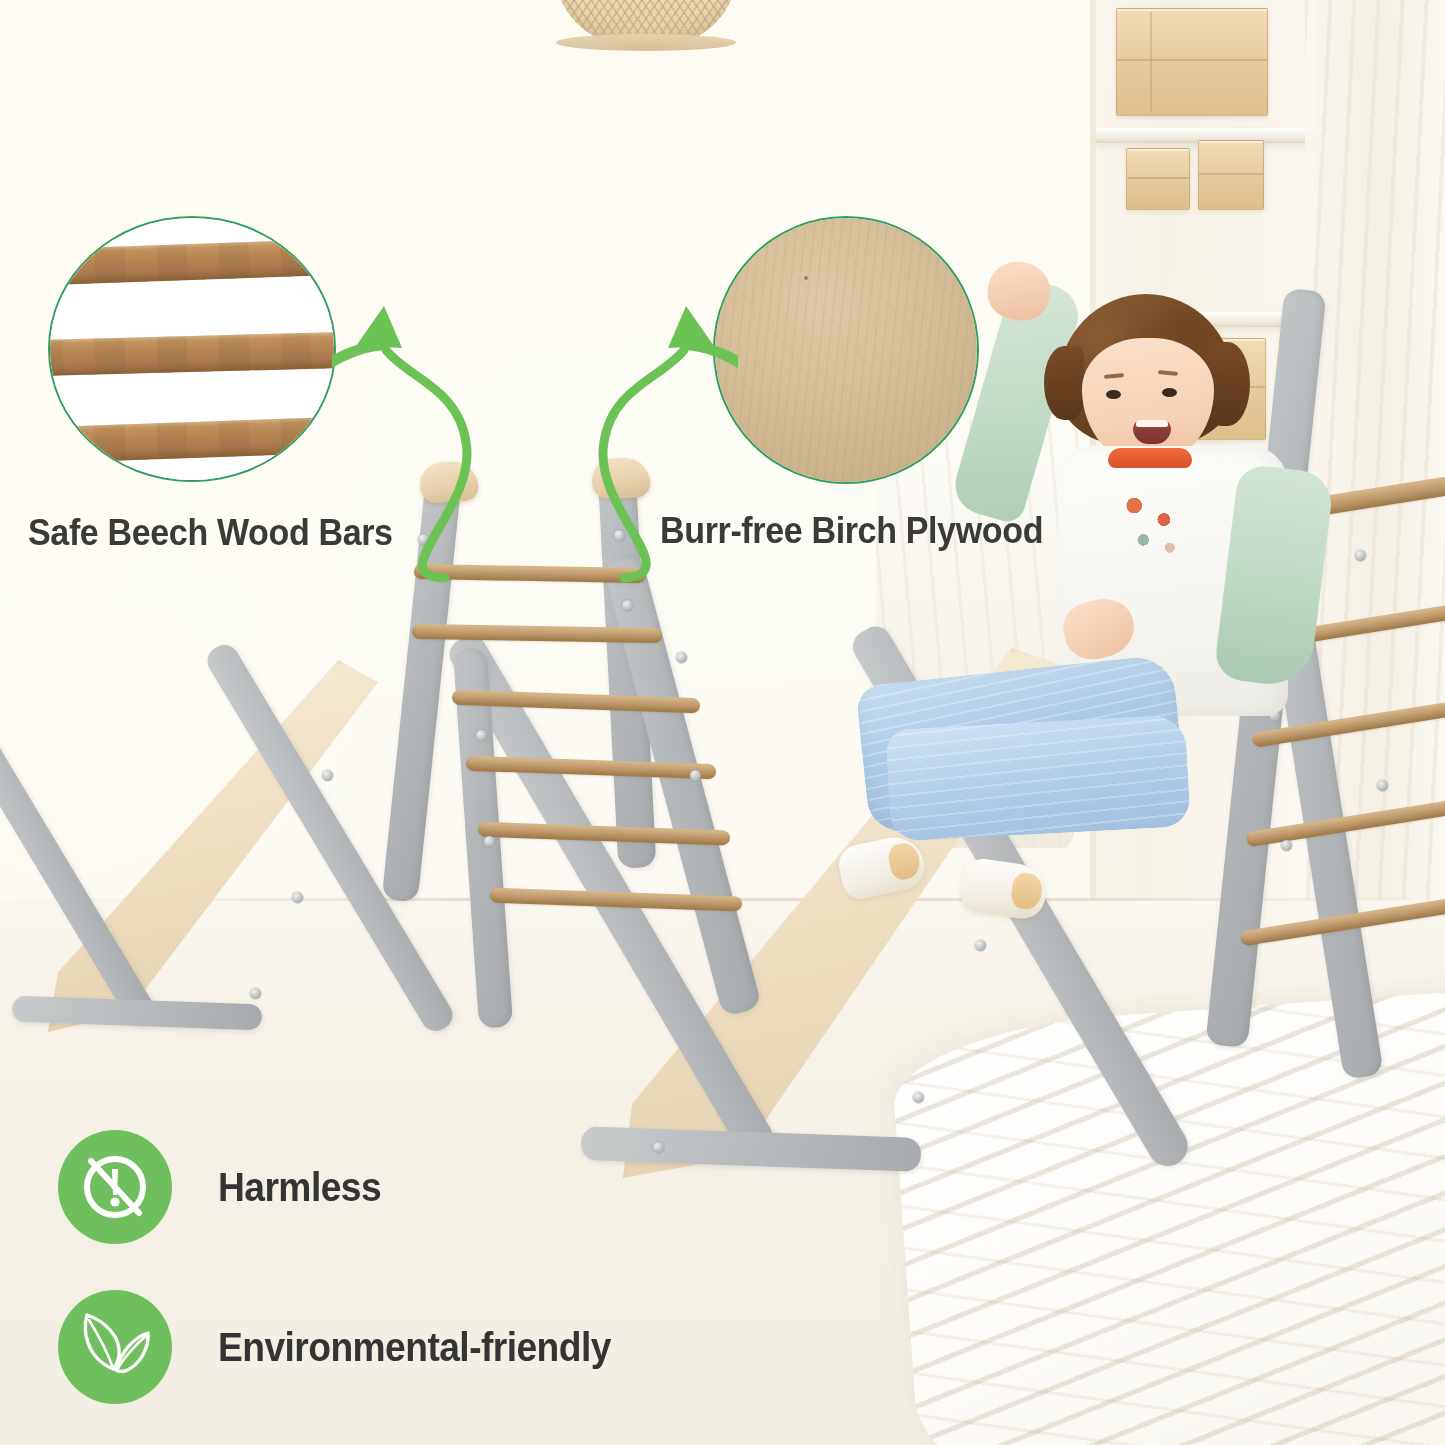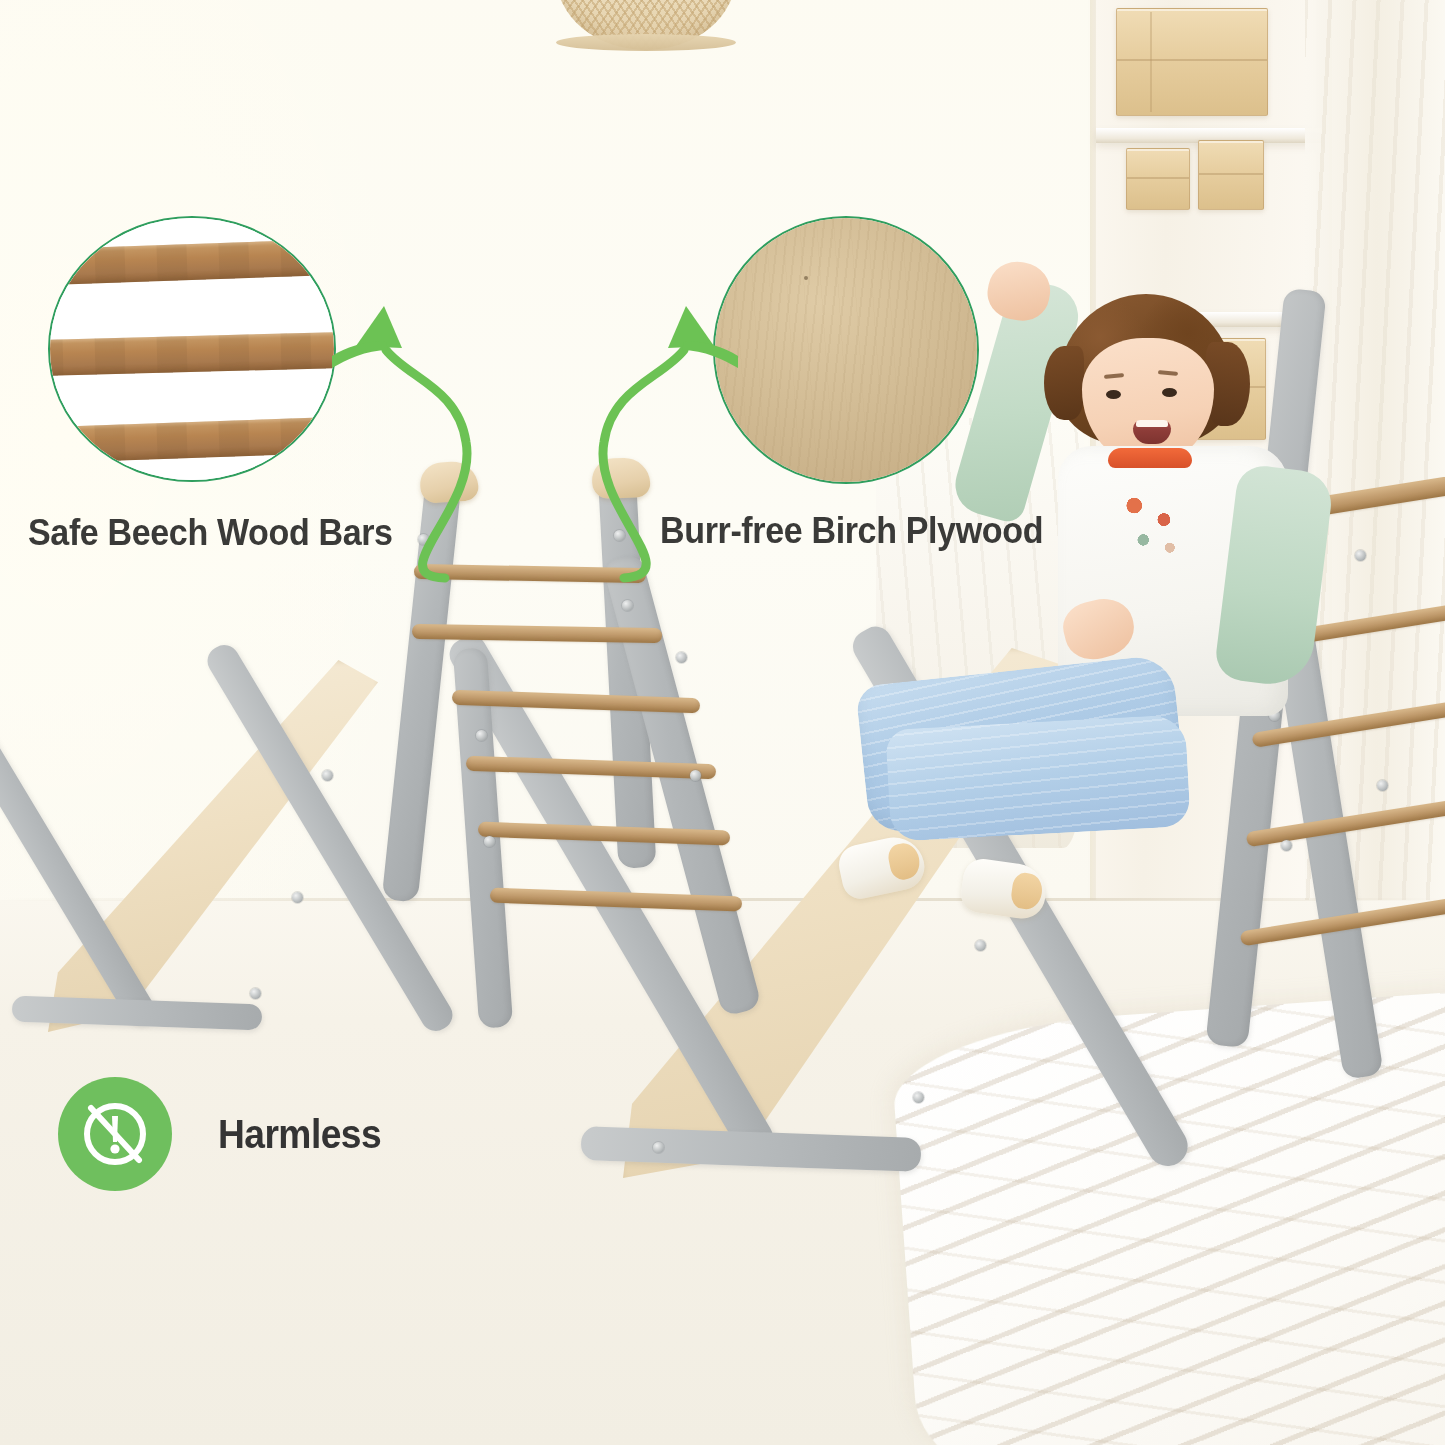--- a/index.html
+++ b/index.html
@@ -545,26 +545,37 @@
     <path d="M 104 288 C 168 284, 72 218, 84 152 C 92 98, 142 88, 164 60" fill="none" stroke="#6cc254" stroke-width="9" stroke-linecap="round"></path>
     <path d="M 166 16 L 194 56 L 148 58 Z" fill="#6cc254"></path>
     <path d="M 218 66 C 202 56, 180 50, 164 52 L 162 60 C 184 60, 204 70, 218 78 Z" fill="#6cc254"></path>
   </svg>
 
   <div class="detail-label" style="left:28px; top:512px;">Safe Beech Wood Bars</div>
 
   <div class="detail-label" style="left:660px; top:510px;">Burr-free Birch Plywood</div>
 
 
-  <div class="feature" style="left:58px; top:1077px;">
+  <div class="feature" style="left:58px; top:1130px;">
     <div class="feature-badge">
       <svg width="76" height="76" viewBox="0 0 76 76">
         <circle cx="38" cy="38" r="28" fill="none" stroke="#ffffff" stroke-width="6"></circle>
         <path d="M 35 20 L 41 20 L 40 46 L 36 46 Z" fill="#ffffff"></path>
         <circle cx="38" cy="53" r="4.6" fill="#ffffff"></circle>
         <line x1="14" y1="12" x2="62" y2="64" stroke="#ffffff" stroke-width="6" stroke-linecap="round"></line>
       </svg>
     </div>
     <div class="feature-label">Harmless</div>
   </div>
 
+  <div class="feature" style="left:58px; top:1290px;">
+    <div class="feature-badge">
+      <svg width="80" height="80" viewBox="0 0 80 80">
+        <path d="M 38 62 C 10 50, 8 22, 12 8 C 30 14, 46 30, 44 48 C 43 56, 40 60, 38 62 Z" fill="none" stroke="#ffffff" stroke-width="3.4" stroke-linejoin="round"></path>
+        <path d="M 14 13 C 22 26, 32 44, 38 61" fill="none" stroke="#ffffff" stroke-width="2.6" stroke-linecap="round"></path>
+        <path d="M 41 63 C 46 44, 60 30, 73 26 C 74 40, 66 58, 50 64 C 46 65, 43 64, 41 63 Z" fill="none" stroke="#ffffff" stroke-width="3.4" stroke-linejoin="round"></path>
+        <path d="M 71 29 C 60 38, 48 52, 42 63" fill="none" stroke="#ffffff" stroke-width="2.6" stroke-linecap="round"></path>
+      </svg>
+    </div>
+    <div class="feature-label">Environmental-friendly</div>
+  </div>
 
 </div>
 
 </body></html>

